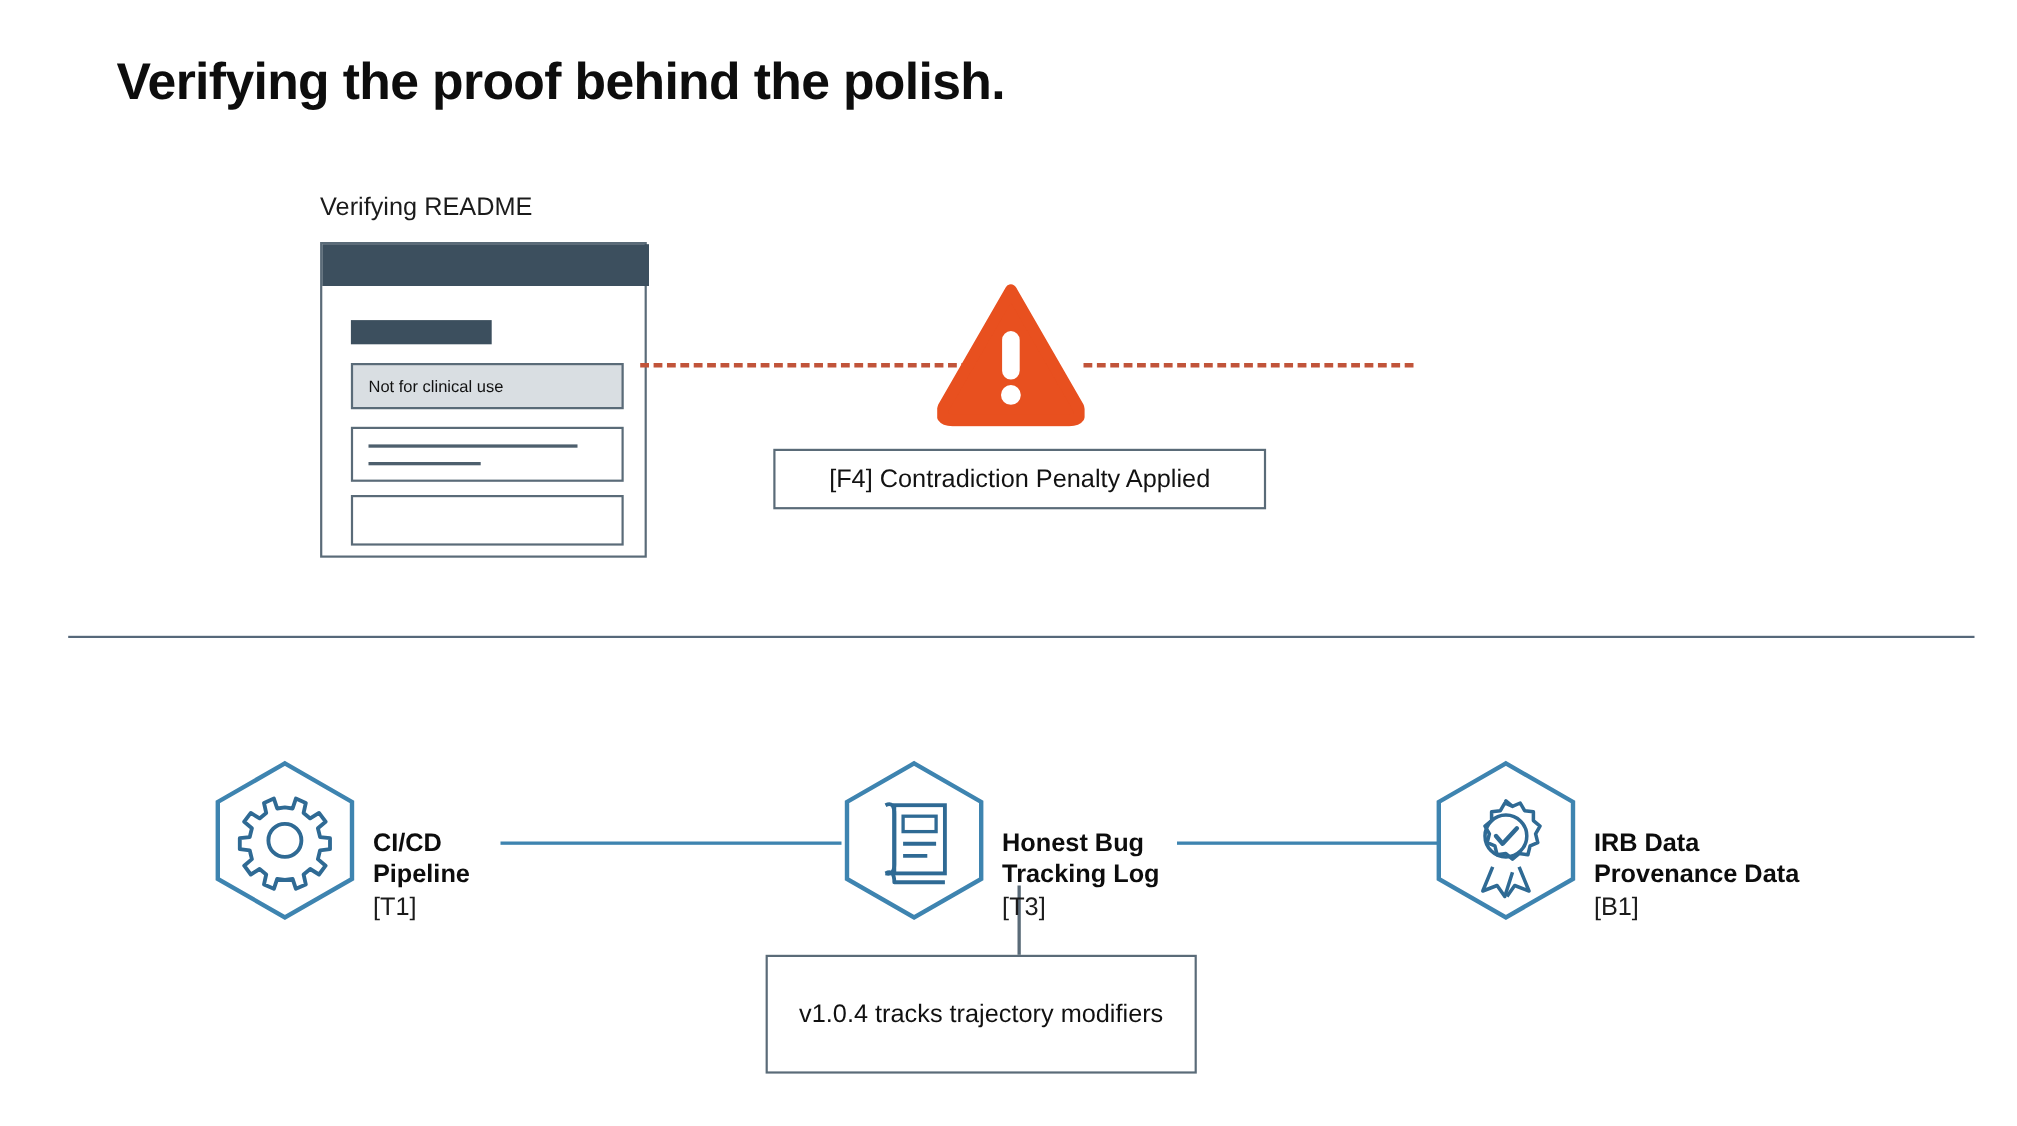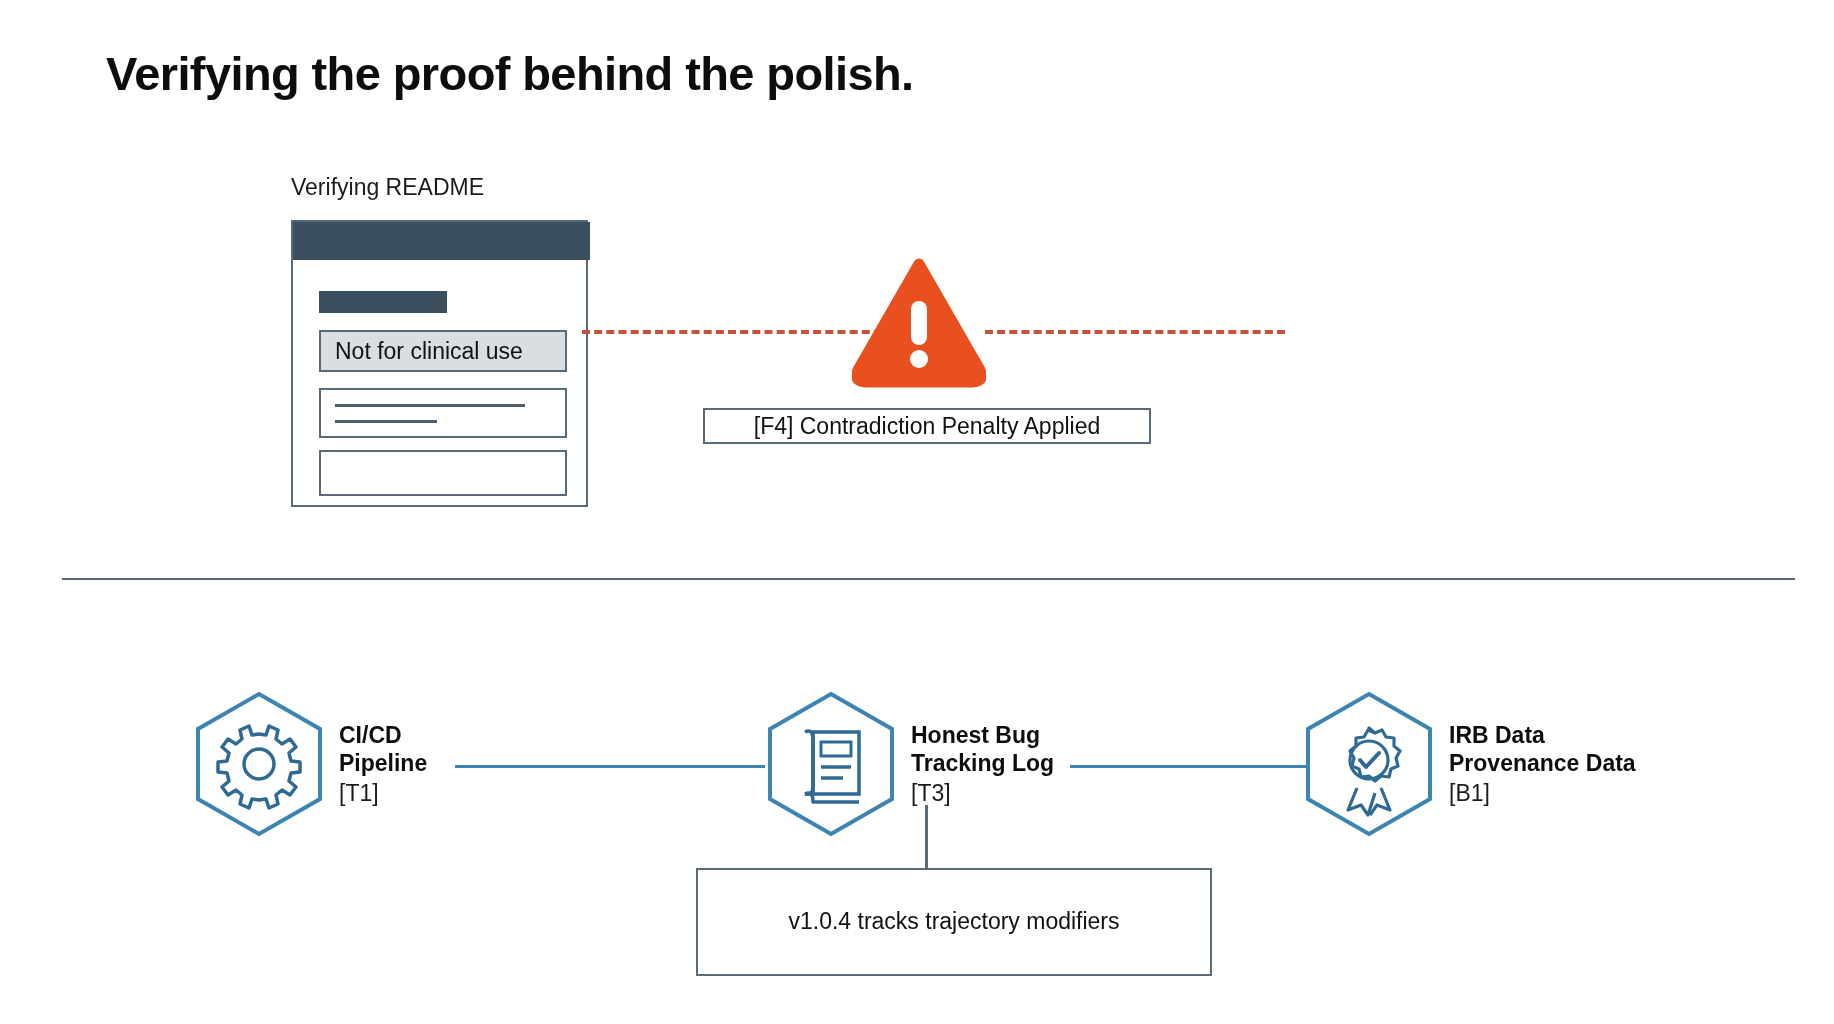--- a/index.html
+++ b/index.html
@@ -71,21 +71,21 @@
     left: 26px;
     top: 108px;
     width: 248px;
     height: 42px;
     border: 2px solid #5a6b78;
     background: #d9dee2;
     box-sizing: border-box;
     display: flex;
     align-items: center;
     padding-left: 14px;
-    font-size: 23px;
+    font-size: 15px;
     color: #111;
     white-space: nowrap;
     text-align: right;
   }
   .readme-box {
     position: absolute;
     left: 26px;
     width: 248px;
     border: 2px solid #5a6b78;
     box-sizing: border-box;
@@ -116,21 +116,21 @@
     top: 258px;
     width: 134px;
     height: 130px;
   }
 
   .penalty-box {
     position: absolute;
     left: 703px;
     top: 408px;
     width: 448px;
-    height: 36px;
+    height: 55px;
     border: 2px solid #5a6b78;
     background: #ffffff;
     box-sizing: border-box;
     display: flex;
     align-items: center;
     justify-content: center;
     font-size: 23px;
     color: #121212;
     white-space: nowrap;
   }
@@ -211,21 +211,21 @@
     height: 2px;
     background: #56687a;
   }
 
   
   .scene-bottom { position: absolute; left: 0; top: 560px; width: 1834px; height: 464px; }
 
   .node {
     position: absolute;
     display: flex;
-    align-items: center;
+    align-items: flex-end;
   }
   .hex {
     width: 132px;
     height: 148px;
     flex: none;
   }
   .node-text {
     margin-left: 14px;
     line-height: 1.22;
     white-space: nowrap;
@@ -249,21 +249,21 @@
   .connector-v {
     position: absolute;
     width: 3px;
     background: #5a6b78;
   }
 
   .note-box {
     position: absolute;
     left: 696px;
     top: 868px;
-    width: 516px;
+    width: 392px;
     height: 108px;
     border: 2px solid #5a6b78;
     background: #ffffff;
     box-sizing: border-box;
     display: flex;
     flex-direction: column;
     align-items: center;
     justify-content: center;
     font-size: 23px;
     color: #111;

